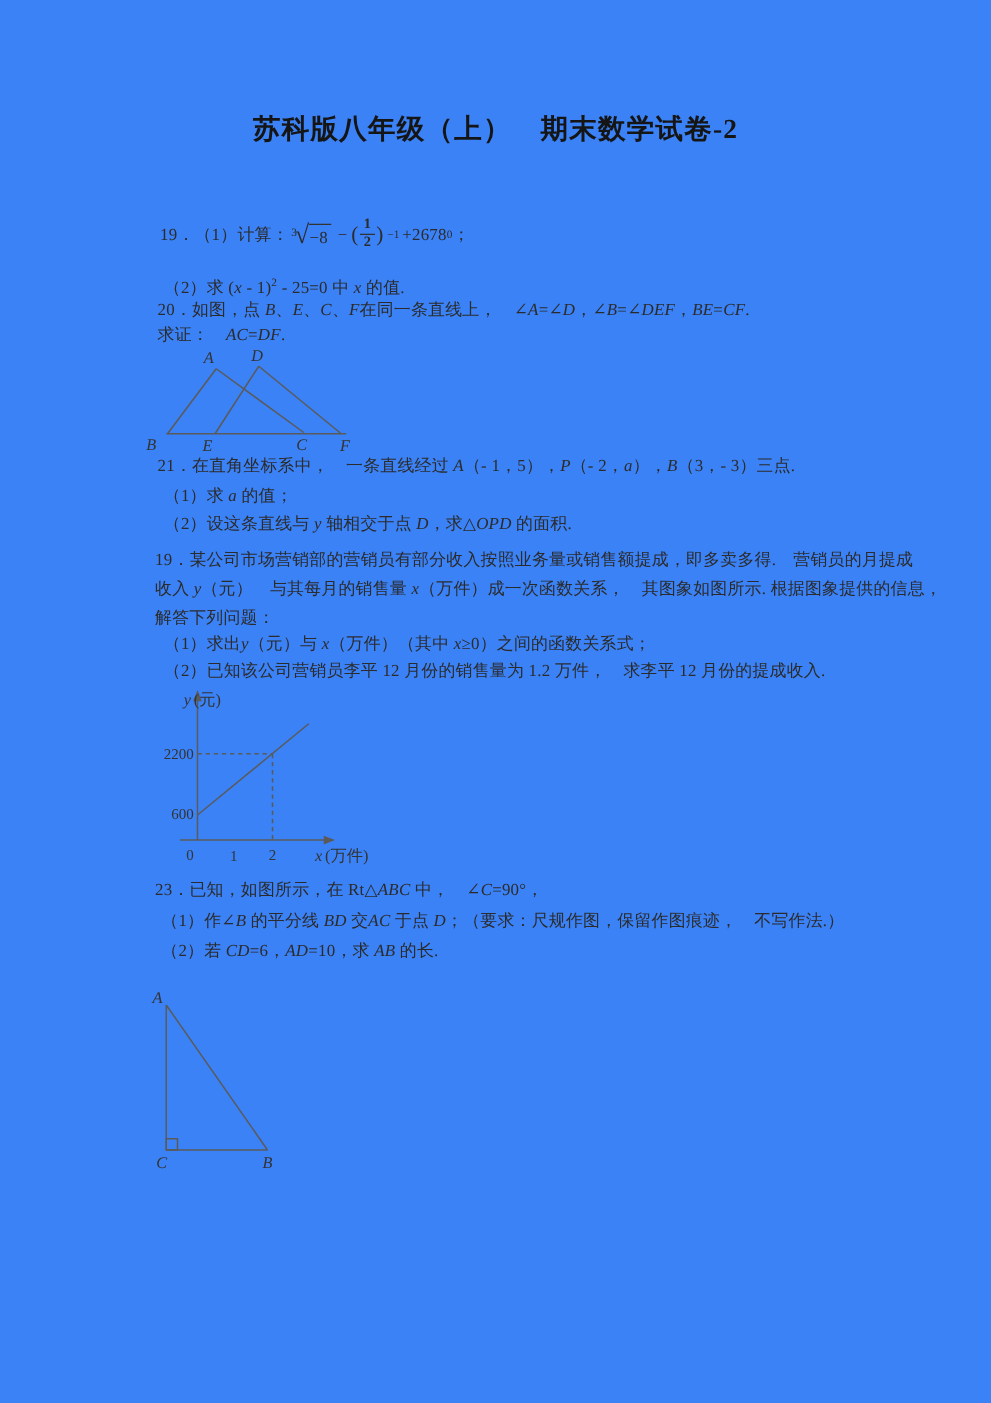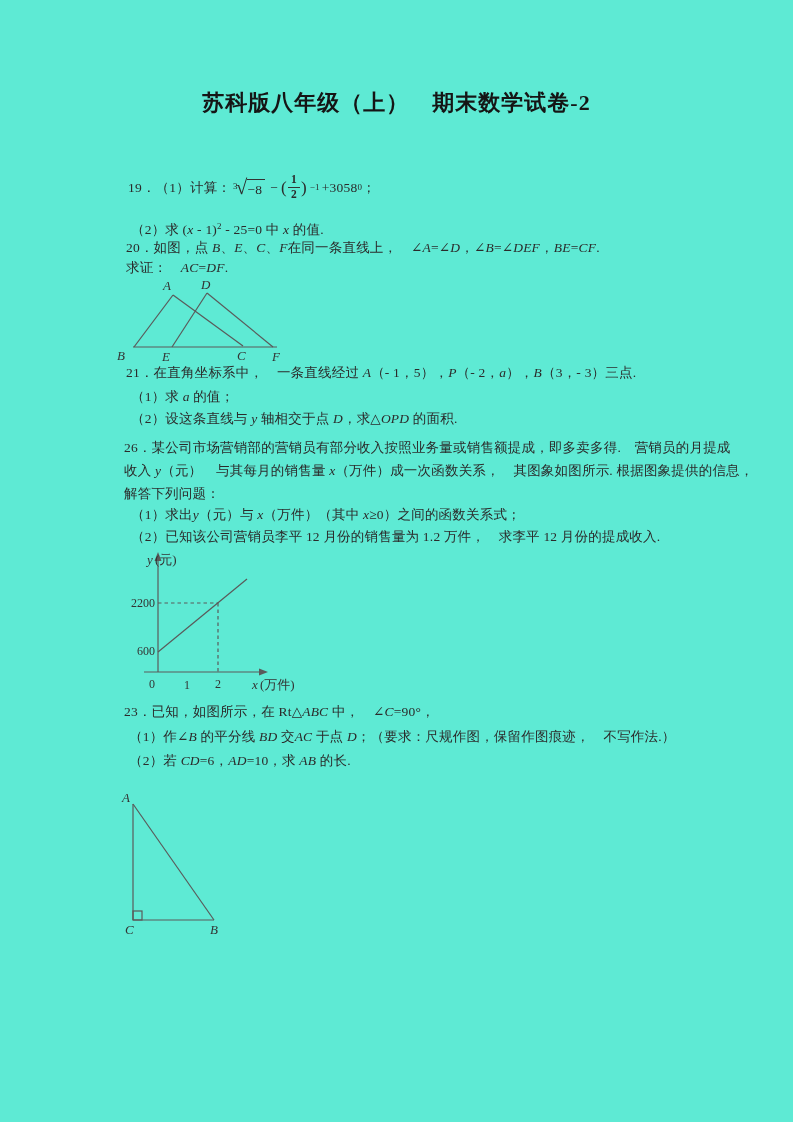--- a/index.html
+++ b/index.html
@@ -1,16 +1,16 @@
 <!DOCTYPE html>
 <html><head>
 <meta charset="utf-8">
 <style>
   html,body{margin:0;padding:0;background:#ffffff;}
-  .page{position:relative;width:793px;height:1122px;background:#5eead4;overflow:hidden;
+  .page{position:relative;width:793px;height:1122px;background:#3b82f6;overflow:hidden;
         font-family:"Liberation Serif","DejaVu Serif",serif;color:#2b2b2b;}
   .line{position:absolute;font-size:13.5px;white-space:nowrap;line-height:17px;letter-spacing:.2px;}
   .title{font-size:22px;font-weight:bold;color:#151515;width:793px;text-align:center;letter-spacing:1px;}
   .section{font-size:13.8px;font-weight:bold;color:#141414;letter-spacing:.4px;}
   .it{font-style:italic;}
   .sup{font-size:9px;vertical-align:super;line-height:0;}
   
   .formula{display:flex;align-items:center;height:34px;}
   .f-gap{margin:0 3px;}
   .rad{display:inline-flex;align-items:flex-start;margin:0 2px;}
@@ -42,21 +42,21 @@
       <span class="rad-body">−8</span>
     </span>
     <span class="f-gap">−</span>
     <span class="big-paren">(</span>
     <span class="frac">
       <span class="frac-num">1</span>
       <span class="frac-den">2</span>
     </span>
     <span class="big-paren">)</span>
     <span class="sup" style="margin:0 2px 0 3px;">−1</span>
-    <span>+3058</span>
+    <span>+2678</span>
     <span class="sup">0</span>
     <span>；</span>
   </div>
 
   <div class="line" style="top:221px;left:131px;"><span>（2）求 (</span><span class="it">x</span><span> - 1)</span><span class="sup">2</span><span> - 25=0 中 </span><span class="it">x</span><span> 的值.</span></div>
 
   <div class="line" style="top:239px;left:126px;"><span>20．如图，点 </span><span class="it">B</span><span>、</span><span class="it">E</span><span>、</span><span class="it">C</span><span>、</span><span class="it">F</span><span>在同一条直线上，　∠</span><span class="it">A</span><span>=∠</span><span class="it">D</span><span>，∠</span><span class="it">B</span><span>=∠</span><span class="it">DEF</span><span>，</span><span class="it">BE</span><span>=</span><span class="it">CF</span><span>.</span></div>
   <div class="line" style="top:259px;left:126px;"><span>求证：　</span><span class="it">AC</span><span>=</span><span class="it">DF</span><span>.</span></div>
 
   <svg style="left:104px;top:276px;" width="195" height="92" viewBox="0 0 195 92">
@@ -72,21 +72,21 @@
     <text class="vlabel" x="13" y="84">B</text>
     <text class="vlabel" x="58" y="85">E</text>
     <text class="vlabel" x="133" y="84">C</text>
     <text class="vlabel" x="168" y="85">F</text>
   </svg>
 
   <div class="line" style="top:364px;left:126px;"><span>21．在直角坐标系中，　一条直线经过 </span><span class="it">A</span><span>（- 1，5），</span><span class="it">P</span><span>（- 2，</span><span class="it">a</span><span>），</span><span class="it">B</span><span>（3，- 3）三点.</span></div>
   <div class="line" style="top:388px;left:131px;"><span>（1）求 </span><span class="it">a</span><span> 的值；</span></div>
   <div class="line" style="top:410px;left:131px;"><span>（2）设这条直线与 </span><span class="it">y</span><span> 轴相交于点 </span><span class="it">D</span><span>，求△</span><span class="it">OPD</span><span> 的面积.</span></div>
 
-  <div class="line" style="top:439px;left:124px;"><span>26．某公司市场营销部的营销员有部分收入按照业务量或销售额提成，即多卖多得.　营销员的月提成</span></div>
+  <div class="line" style="top:439px;left:124px;"><span>19．某公司市场营销部的营销员有部分收入按照业务量或销售额提成，即多卖多得.　营销员的月提成</span></div>
   <div class="line" style="top:462px;left:124px;"><span>收入 </span><span class="it">y</span><span>（元）　与其每月的销售量 </span><span class="it">x</span><span>（万件）成一次函数关系，　其图象如图所示. 根据图象提供的信息，</span></div>
   <div class="line" style="top:485px;left:124px;"><span>解答下列问题：</span></div>
   <div class="line" style="top:506px;left:131px;"><span>（1）求出</span><span class="it">y</span><span>（元）与 </span><span class="it">x</span><span>（万件）（其中 </span><span class="it">x</span><span>≥0）之间的函数关系式；</span></div>
   <div class="line" style="top:528px;left:131px;"><span>（2）已知该公司营销员李平 12 月份的销售量为 1.2 万件，　求李平 12 月份的提成收入.</span></div>
 
   <svg style="left:122px;top:548px;" width="220" height="150" viewBox="0 0 220 150">
     <g stroke="#5a5a5a" stroke-width="1.2" fill="none">
       <line x1="36" y1="10" x2="36" y2="124"></line>
       <line x1="22" y1="124" x2="140" y2="124"></line>
       <line x1="36" y1="104" x2="125" y2="31"></line>

